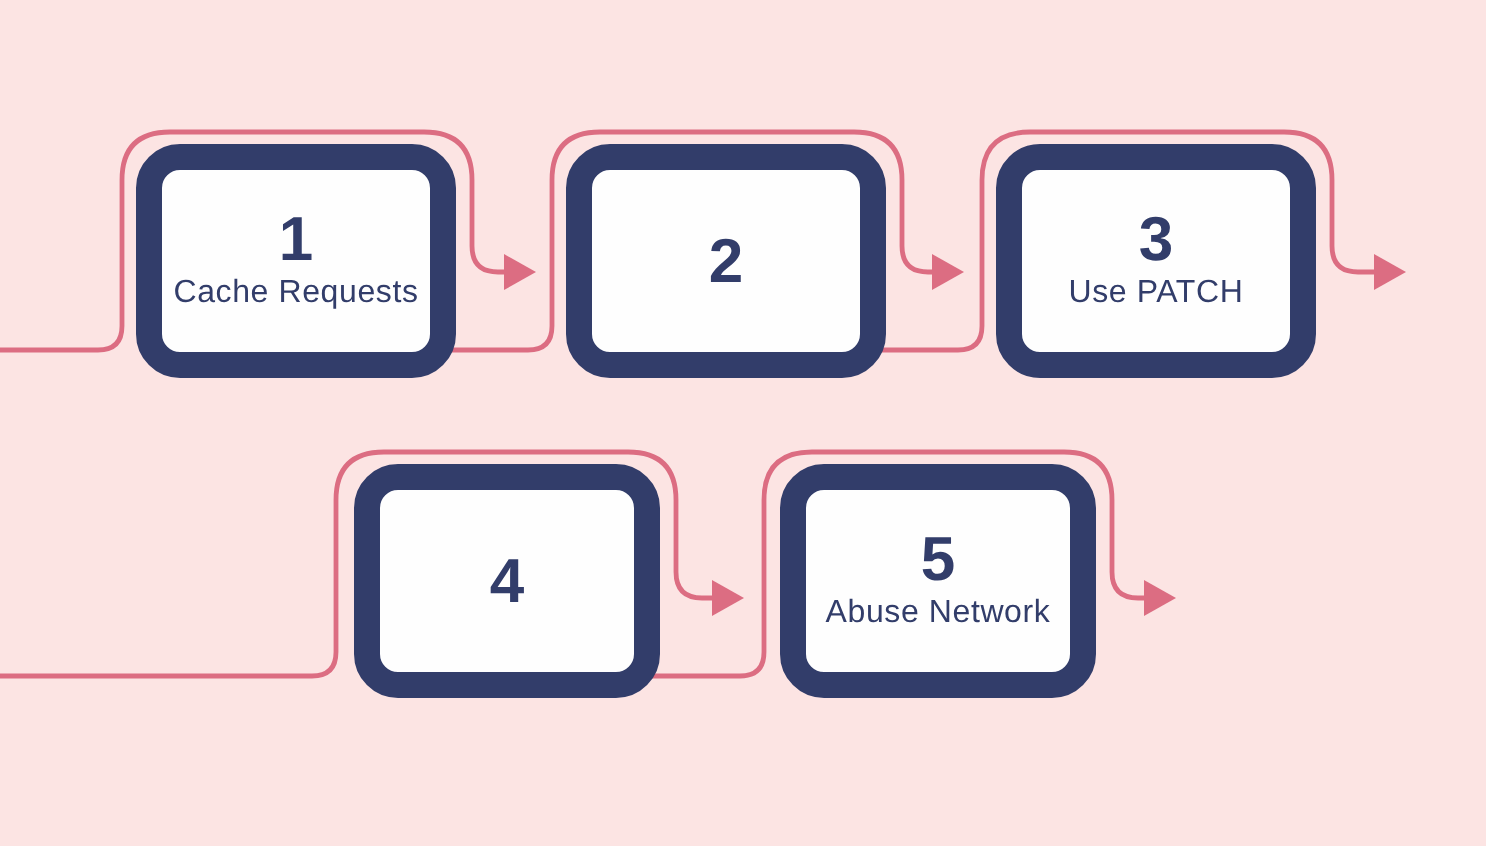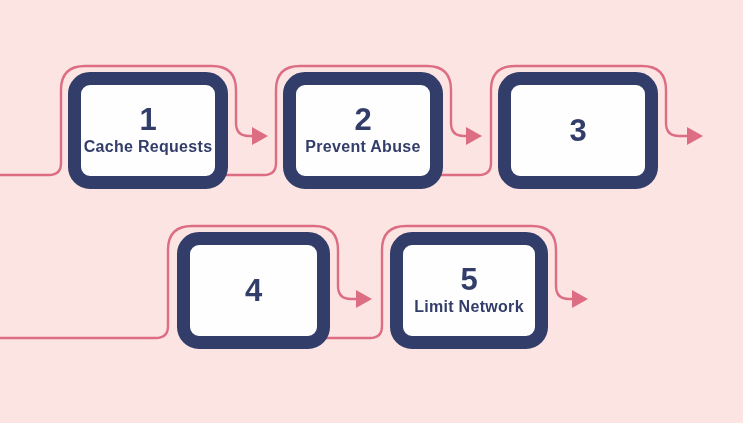--- a/index.html
+++ b/index.html
@@ -18,21 +18,21 @@
     background: #fefefe;
     border: 13px solid #323d6a;
     border-radius: 22px;
     display: flex; flex-direction: column;
     align-items: center; justify-content: center;
     gap: 3px;
     color: #323d6a;
     text-align: center;
   }
   .num { font-size: 31px; font-weight: 700; line-height: 1; }
-  .lbl { font-size: 16px; font-weight: 700; letter-spacing: .3px; line-height: 1.15; white-space: nowrap; }
+  .lbl { font-size: 16px; font-weight: 400; letter-spacing: .3px; line-height: 1.15; white-space: nowrap; }
 </style>
 </head>
 <body>
 
 <div class="stage">
 
   <svg class="flow" width="743" height="423" viewBox="0 0 743 423">
     <g stroke="#dc6d82" stroke-width="2.4" fill="none" stroke-linecap="round">
       <path d="M 0 175 H 49 Q 61 175 61 163 V 90 Q 61 66 85 66 H 212 Q 236 66 236 90 V 123 Q 236 136 249 136 H 253"></path>
       <path d="M 150 175 H 264 Q 276 175 276 163 V 90 Q 276 66 300 66 H 427 Q 451 66 451 90 V 123 Q 451 136 464 136 H 467"></path>
@@ -49,29 +49,29 @@
     </g>
   </svg>
 
   <div class="step" style="left:68px; top:72px;">
     <div class="num">1</div>
     <div class="lbl">Cache Requests</div>
   </div>
 
   <div class="step" style="left:283px; top:72px;">
     <div class="num">2</div>
-    <div class="lbl">Prevent Abuse</div>
   </div>
 
   <div class="step" style="left:498px; top:72px;">
     <div class="num">3</div>
+    <div class="lbl">Use PATCH</div>
   </div>
 
   <div class="step" style="left:177px; top:232px; width:153px;">
     <div class="num">4</div>
   </div>
 
   <div class="step" style="left:390px; top:232px; width:158px;">
     <div class="num">5</div>
-    <div class="lbl">Limit Network</div>
+    <div class="lbl">Abuse Network</div>
   </div>
 
 </div>
 
 </body></html>

